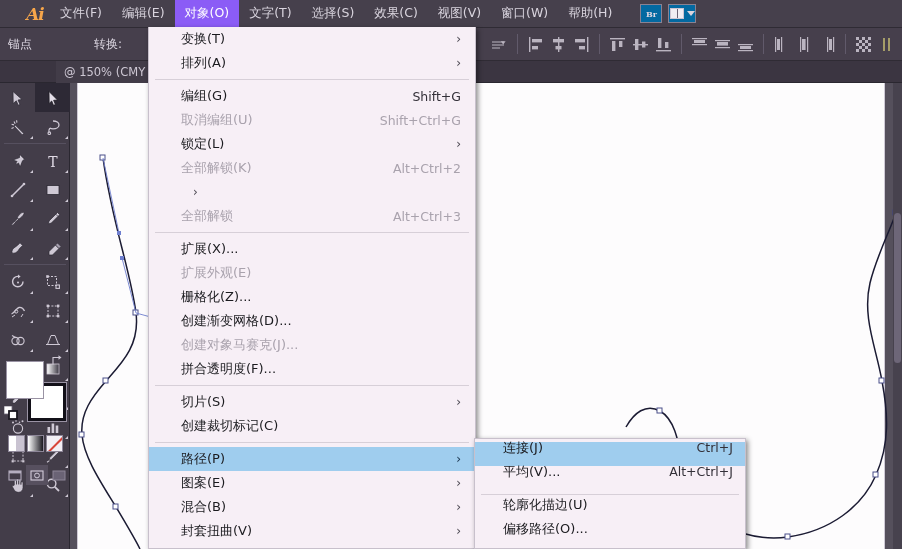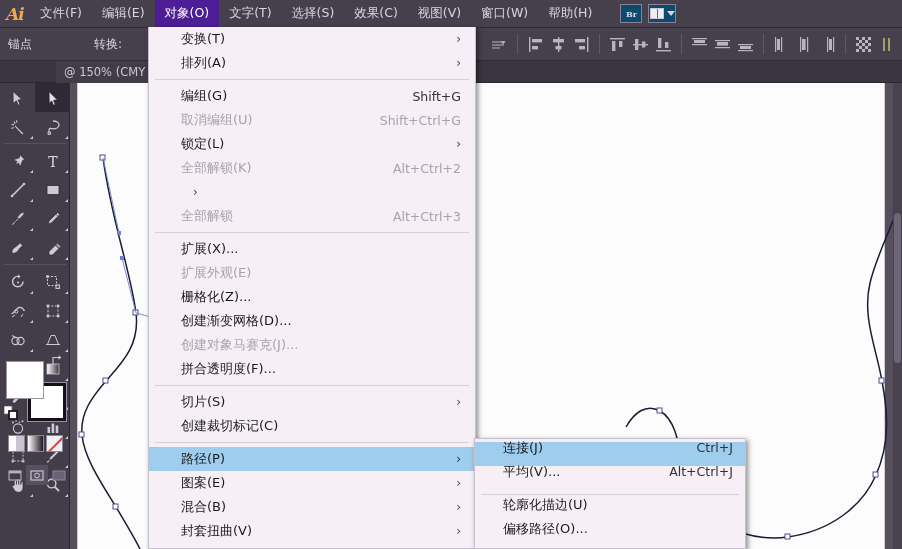--- a/index.html
+++ b/index.html
@@ -22,34 +22,35 @@
     border-bottom: 1px solid #2f2b34;
     display: flex; align-items: center;
   }
   .ai-logo {
     width: 30px; height: 28px;
     display: flex; align-items: center; justify-content: center;
     font-family: "DejaVu Serif", "Liberation Serif", serif;
     font-size: 17px; font-style: italic; font-weight: bold;
     color: #f7a64a;
     letter-spacing: -1px;
+    margin-left: 20px;
   }
   .mb-item {
     height: 28px; padding: 0 10px;
     display: flex; align-items: center;
     font-size: 12.5px; color: #d9d4de;
     white-space: nowrap;
   }
-  .mb-item.active { background: #4c1d95; color: #ffffff; }
+  .mb-item.active { background: #8b5cf6; color: #ffffff; }
   .mb-sep { flex: 0 0 12px; }
   .mb-icon {
     width: 22px; height: 19px;
     margin-left: 6px;
     border: 1px solid #8a8292;
-    background: #0c4a6e;
+    background: #0369a1;
     display: flex; align-items: center; justify-content: center;
     font-size: 8px; color: #ded8e3;
     font-family: "DejaVu Serif", "Liberation Serif", serif;
     font-weight: bold;
   }
   .mb-icon.arrange { width: 28px; position: relative; }
   .mb-icon.arrange .grid2 {
     width: 14px; height: 11px; border: 1px solid #cbc4d2;
     position: relative; background: #efecf2;
   }

